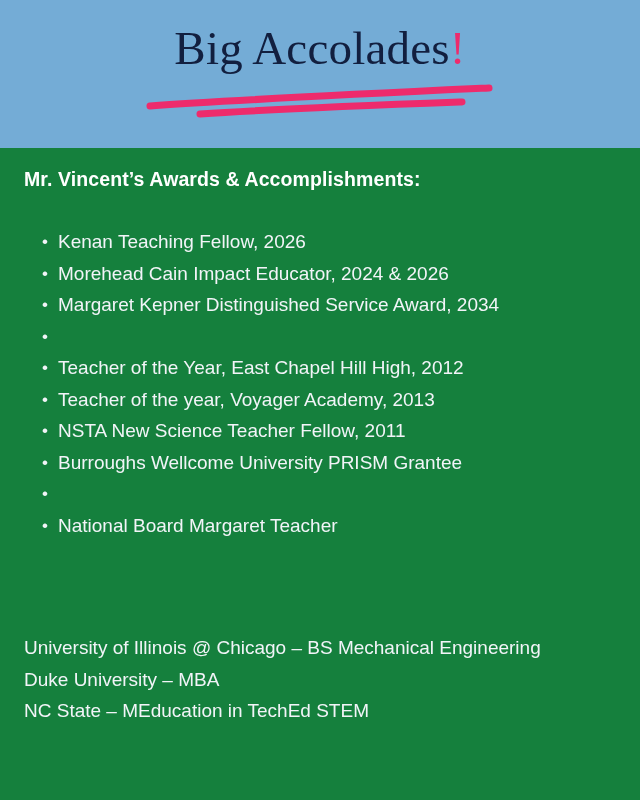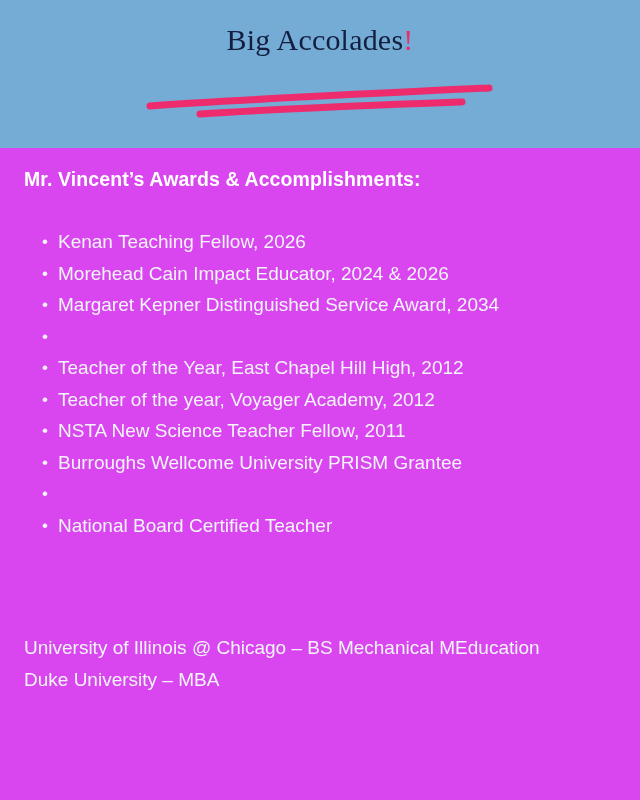--- a/index.html
+++ b/index.html
@@ -33,21 +33,21 @@
   }
   .title-wrap {
     position: absolute;
     left: 0;
     top: 24px;
     width: 640px;
     text-align: center;
   }
   .title {
     font-family: "Liberation Serif", "DejaVu Serif", serif;
-    font-size: 30px;
+    font-size: 47px;
     line-height: 1.05;
     color: #121f3f;
     letter-spacing: 0.2px;
     white-space: nowrap;
     text-align: right;
   }
   .title .bang {
     color: #ee2b6c;
     font-weight: 400;
   }
@@ -60,21 +60,21 @@
     display: block;
   }
 
   
   .body-area {
     position: absolute;
     left: 0;
     top: 148px;
     width: 640px;
     height: 652px;
-    background: #d946ef;
+    background: #15803d;
   }
 
   .section-heading {
     position: absolute;
     left: 24px;
     top: 20px;
     font-size: 19.5px;
     font-weight: bold;
     color: #ffffff;
     letter-spacing: 0.1px;
@@ -155,38 +155,39 @@
       </li>
       <li class="award-item">
         <span class="dot">•</span>
       </li>
       <li class="award-item">
         <span class="dot">•</span>
         <span>Teacher of the Year, East Chapel Hill High, 2012</span>
       </li>
       <li class="award-item">
         <span class="dot">•</span>
-        <span>Teacher of the year, Voyager Academy, 2012</span>
+        <span>Teacher of the year, Voyager Academy, 2013</span>
       </li>
       <li class="award-item">
         <span class="dot">•</span>
         <span>NSTA New Science Teacher Fellow, 2011</span>
       </li>
       <li class="award-item">
         <span class="dot">•</span>
         <span>Burroughs Wellcome University PRISM Grantee</span>
       </li>
       <li class="award-item">
         <span class="dot">•</span>
       </li>
       <li class="award-item">
         <span class="dot">•</span>
-        <span>National Board Certified Teacher</span>
+        <span>National Board Margaret Teacher</span>
       </li>
     </ul>
 
     <div class="education-block">
-      <div class="education-line">University of Illinois @ Chicago – BS Mechanical MEducation</div>
+      <div class="education-line">University of Illinois @ Chicago – BS Mechanical Engineering</div>
       <div class="education-line">Duke University – MBA</div>
+      <div class="education-line">NC State – MEducation in TechEd STEM</div>
     </div>
 
   </div>
 </div>
 
 </body></html>

